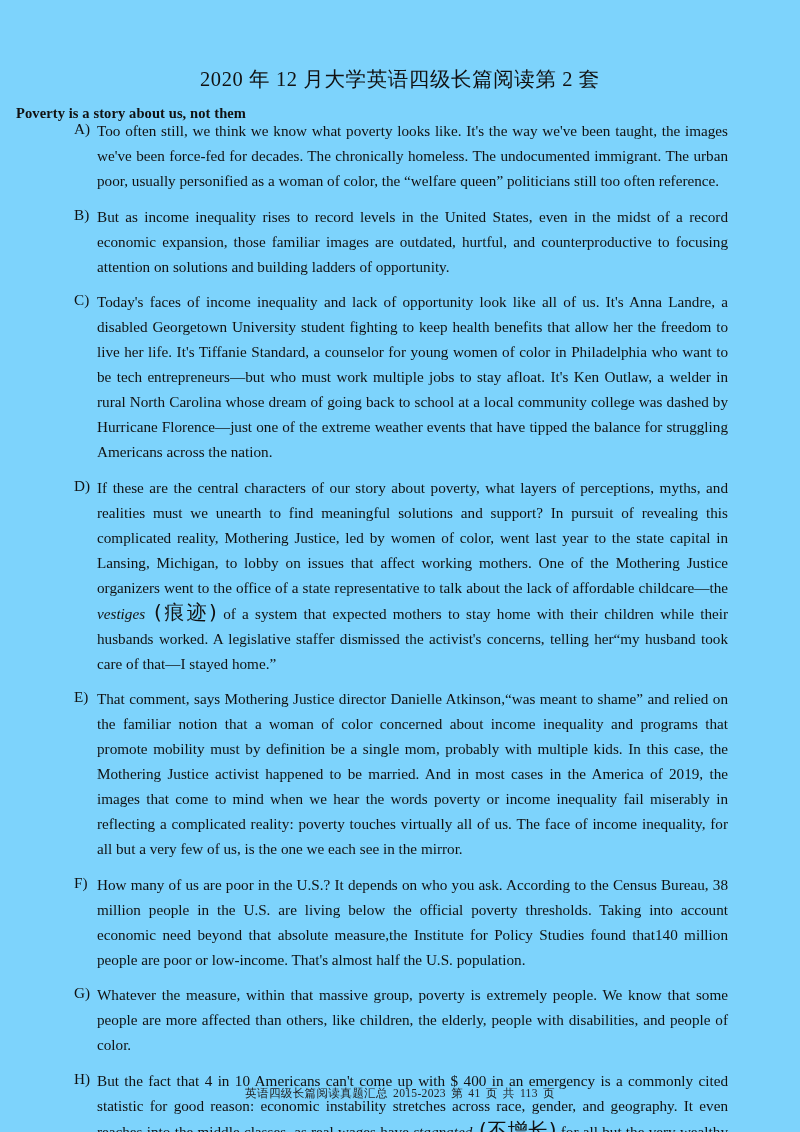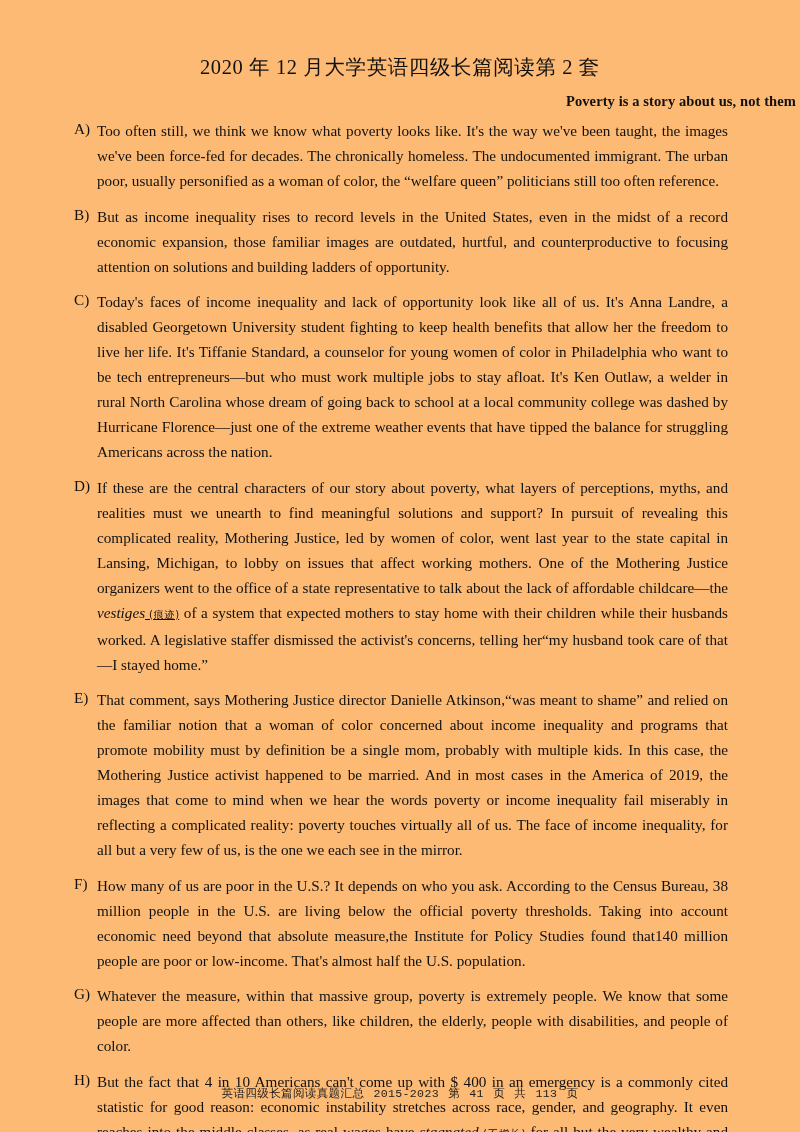--- a/index.html
+++ b/index.html
@@ -16,38 +16,38 @@
     overflow: hidden;
   }
 
   .page {
     position: absolute;
     left: 0;
     top: 0;
     width: 800px;
     height: 1132px;
     box-sizing: border-box;
-    padding: 4px;
-    background: #fdba74;
+    padding: 16px;
+    background: #7dd3fc;
   }
 
   .doc-title {
     text-align: center;
     font-family: "Liberation Serif", "DejaVu Serif", serif;
     font-size: 20.5px;
     font-weight: 400;
     letter-spacing: 0.6px;
     color: #111;
     margin: 0;
     padding-top: 50px;
     line-height: 1.35;
   }
 
   .doc-subtitle {
-    text-align: right;
+    text-align: left;
     font-family: "Liberation Serif", "DejaVu Serif", serif;
     font-size: 14.5px;
     font-weight: bold;
     color: #111;
     margin: 0;
     padding-top: 11px;
     letter-spacing: 0.1px;
   }
 
   .body-block {
@@ -86,31 +86,30 @@
   }
 
   .para-text em,
   .para-text i {
     font-style: italic;
     margin-top: 24px;
   }
 
   .cn {
     font-family: "DejaVu Sans", "Liberation Sans", sans-serif;
-    font-size: 10px;
-    text-decoration: underline;
+    font-size: 20px;
   }
 
   .footer {
     position: absolute;
     left: 0;
     top: 1086px;
     width: 800px;
     text-align: center;
-    font-family: Liberation Mono, monospace;
+    font-family: Liberation Serif, serif;
     font-size: 11.6px;
     color: #222;
     letter-spacing: 0.3px;
   }
 
   .footer .seg { margin: 0 1px; }
 </style>
 </head>
 <body>
 

